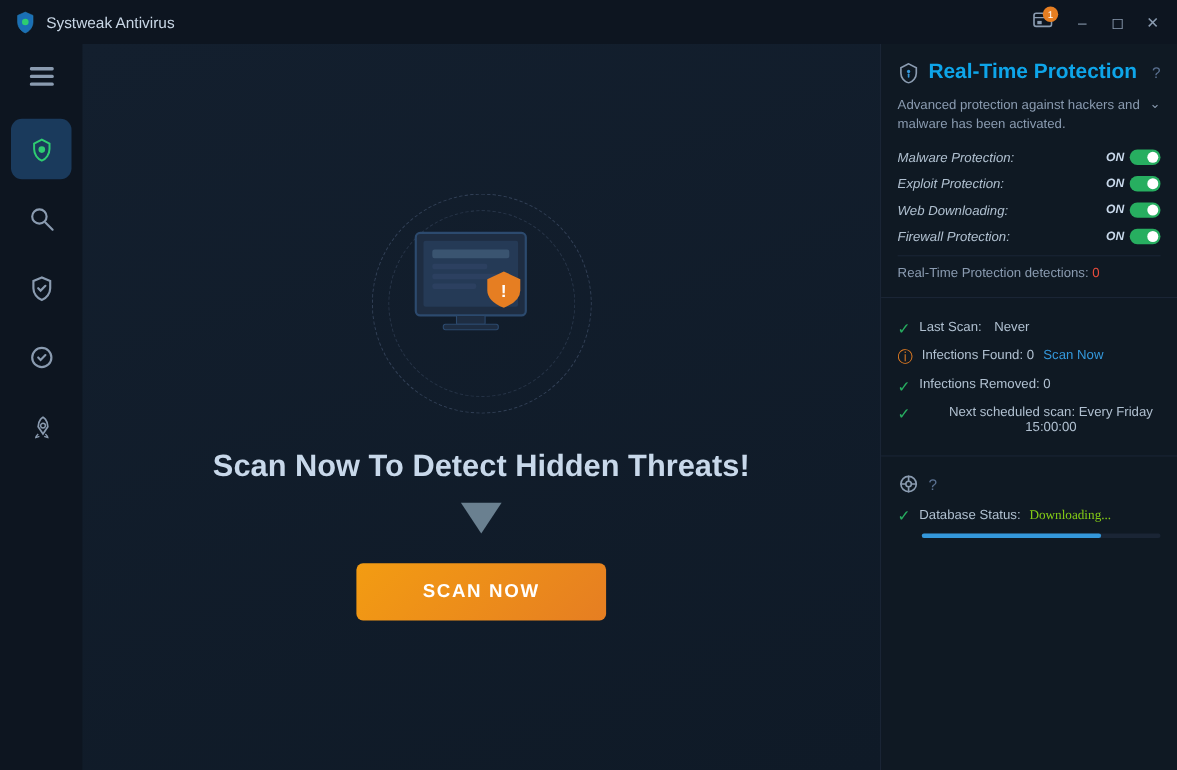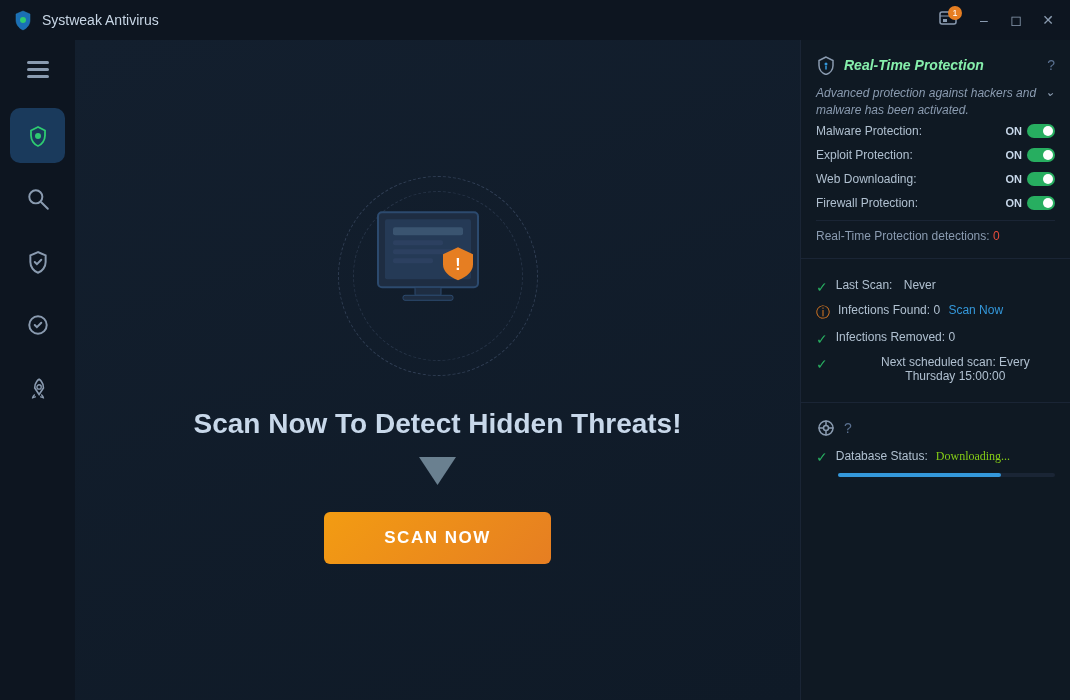--- a/index.html
+++ b/index.html
@@ -201,52 +201,52 @@
       padding: 15px;
     }
 
     .section-header {
       display: flex;
       align-items: center;
       gap: 8px;
       margin-bottom: 10px;
     }
     .section-title {
-      font-size: 14px;
+      font-size: 19px;
       font-weight: 600;
-      color: #86efac;
+      color: #0ea5e9;
       flex: 1;
-      font-style: italic;
     }
     .section-help {
       color: #5a7090;
       cursor: pointer;
       font-size: 14px;
     }
 
     .protection-desc {
       font-size: 12px;
       color: #8a9bb0;
+      margin-bottom: 10px;
       display: flex;
       justify-content: space-between;
       align-items: flex-start;
-      font-style: italic;
     }
     .protection-desc span:first-child {
       flex: 1;
       line-height: 1.4;
     }
 
     .protection-row {
       display: flex;
       align-items: center;
       justify-content: space-between;
       padding: 5px 0;
       font-size: 12px;
       color: #b0c0d0;
+      font-style: italic;
     }
 
     .toggle-on {
       display: flex;
       align-items: center;
       gap: 5px;
     }
     .toggle-label {
       color: #c8d8ea;
       font-size: 11px;
@@ -531,21 +531,21 @@
         </span>
       </div>
 
       <div class="scan-row">
         <span class="scan-row-icon">✓</span>
         <span>Infections Removed: 0</span>
       </div>
 
       <div class="scan-row">
         <span class="scan-row-icon">✓</span>
-        <span class="scheduled-scan-text">Next scheduled scan: Every Thursday 15:00:00</span>
+        <span class="scheduled-scan-text">Next scheduled scan: Every Friday 15:00:00</span>
       </div>
     </div>
 
     <div class="system-section">
       <div class="section-header">
         <svg width="20" height="20" viewBox="0 0 20 20">
           <circle cx="10" cy="10" r="7" fill="none" stroke="#8a9bb0" stroke-width="1.5"></circle>
           <circle cx="10" cy="10" r="2.5" fill="none" stroke="#8a9bb0" stroke-width="1.5"></circle>
           <path d="M10 3 L10 7 M10 13 L10 17 M3 10 L7 10 M13 10 L17 10" stroke="#8a9bb0" stroke-width="1.5" stroke-linecap="round"></path>
         </svg>

